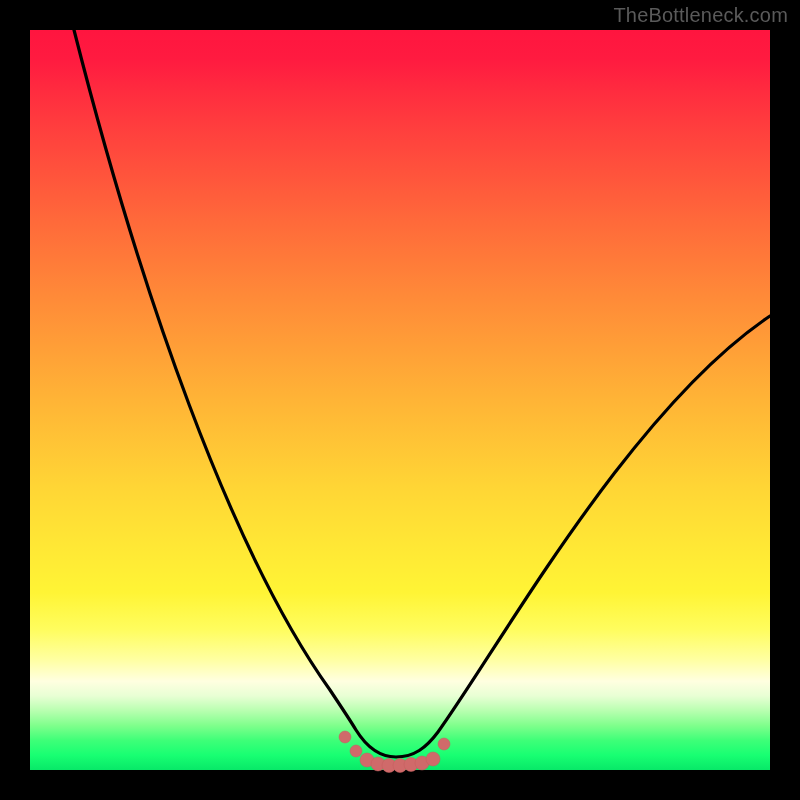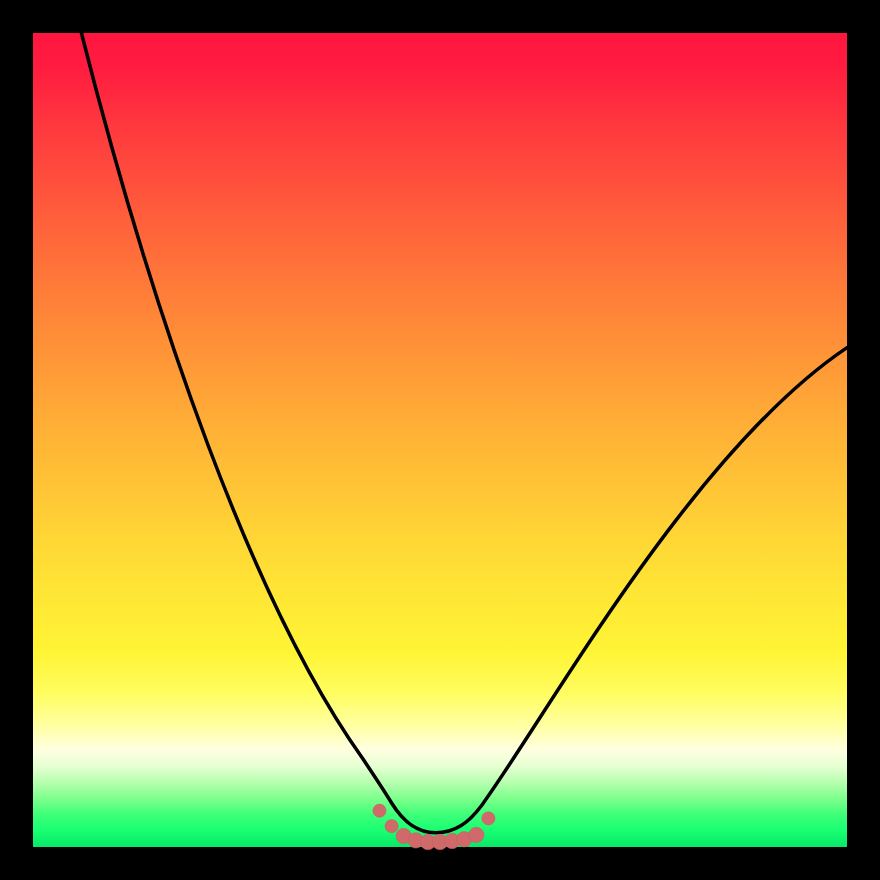--- a/index.html
+++ b/index.html
@@ -87,14 +87,15 @@
         <circle cx="370" cy="735.5" r="7"></circle>
         <circle cx="381" cy="734.5" r="7"></circle>
         <circle cx="392" cy="733" r="7"></circle>
         <circle cx="403" cy="729" r="7"></circle>
         <circle cx="414" cy="714" r="6"></circle>
       </g>
     </svg>
 
   </div>
 
+  <div class="watermark">TheBottleneck.com</div>
 
 </div>
 
 </body></html>

